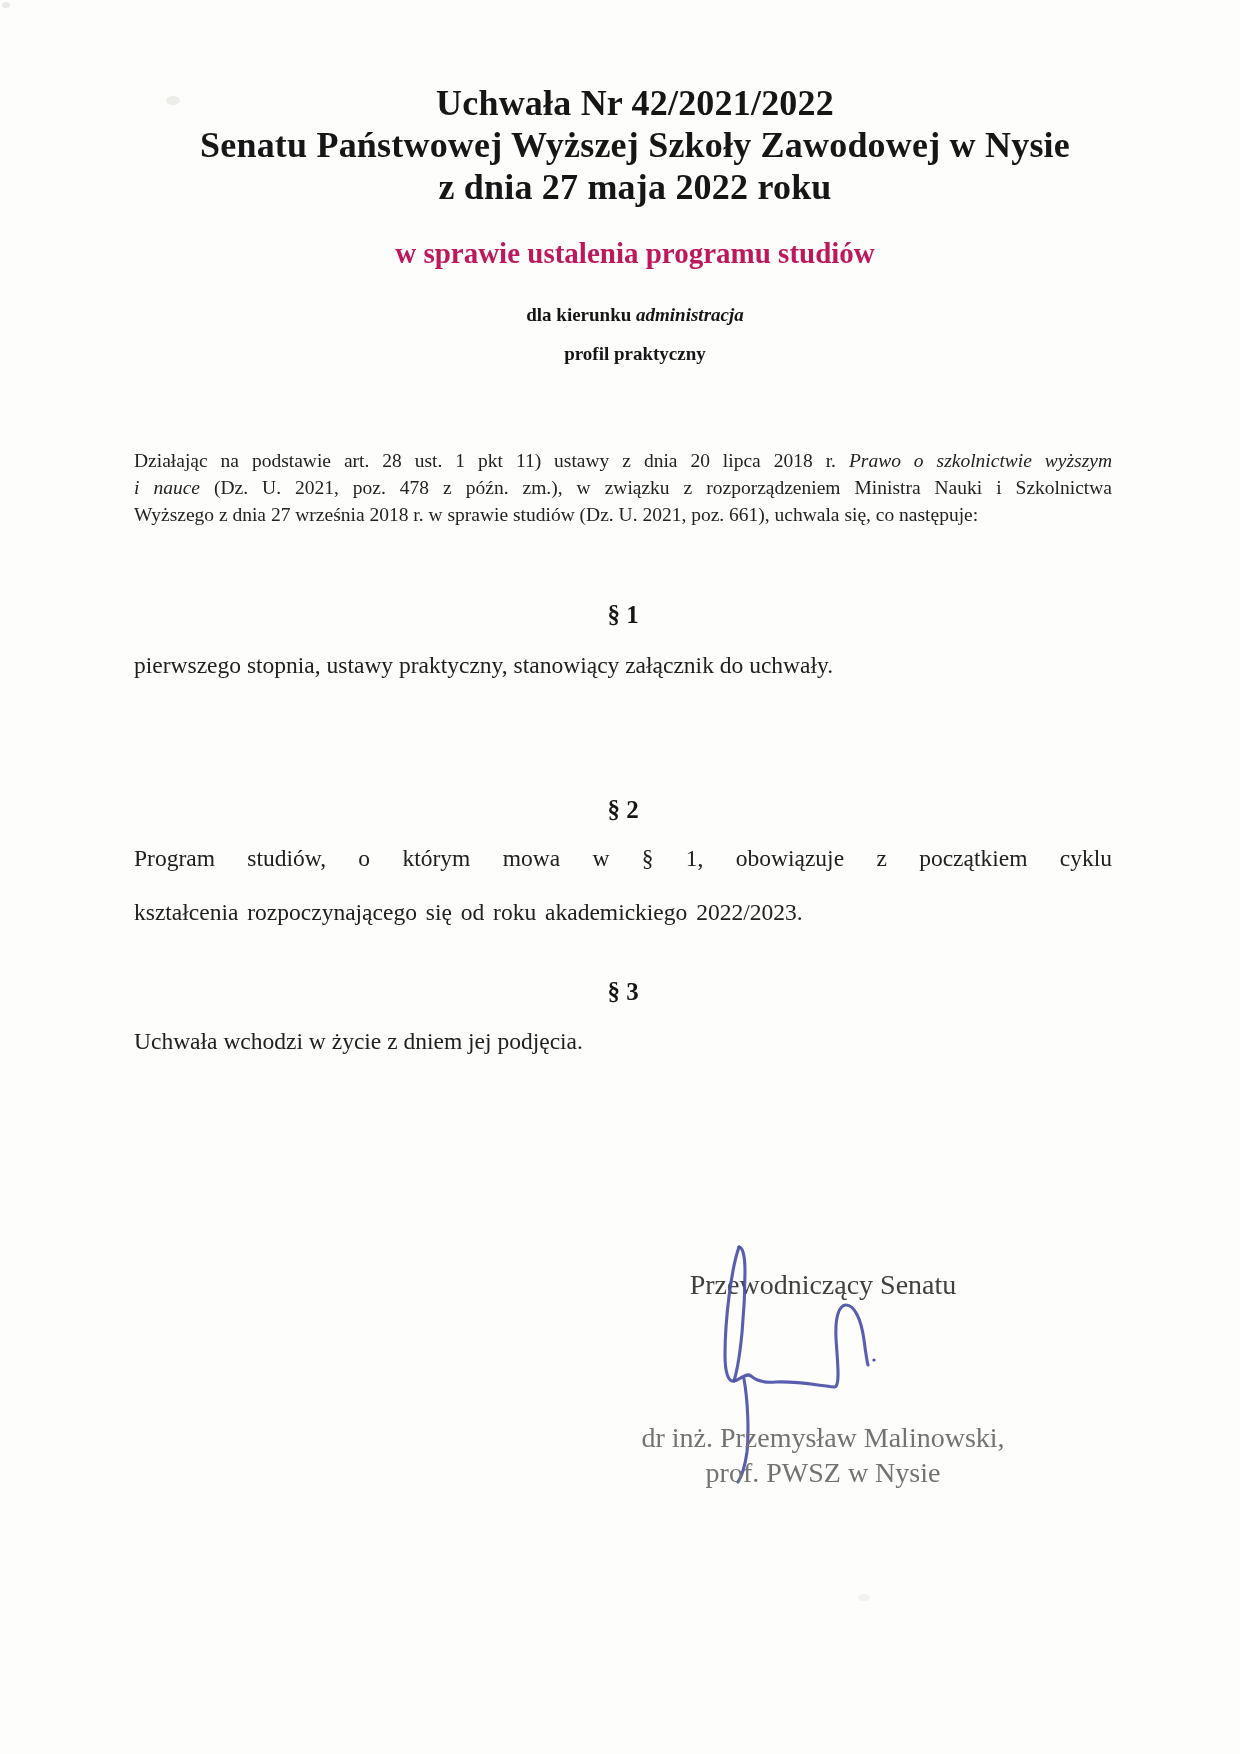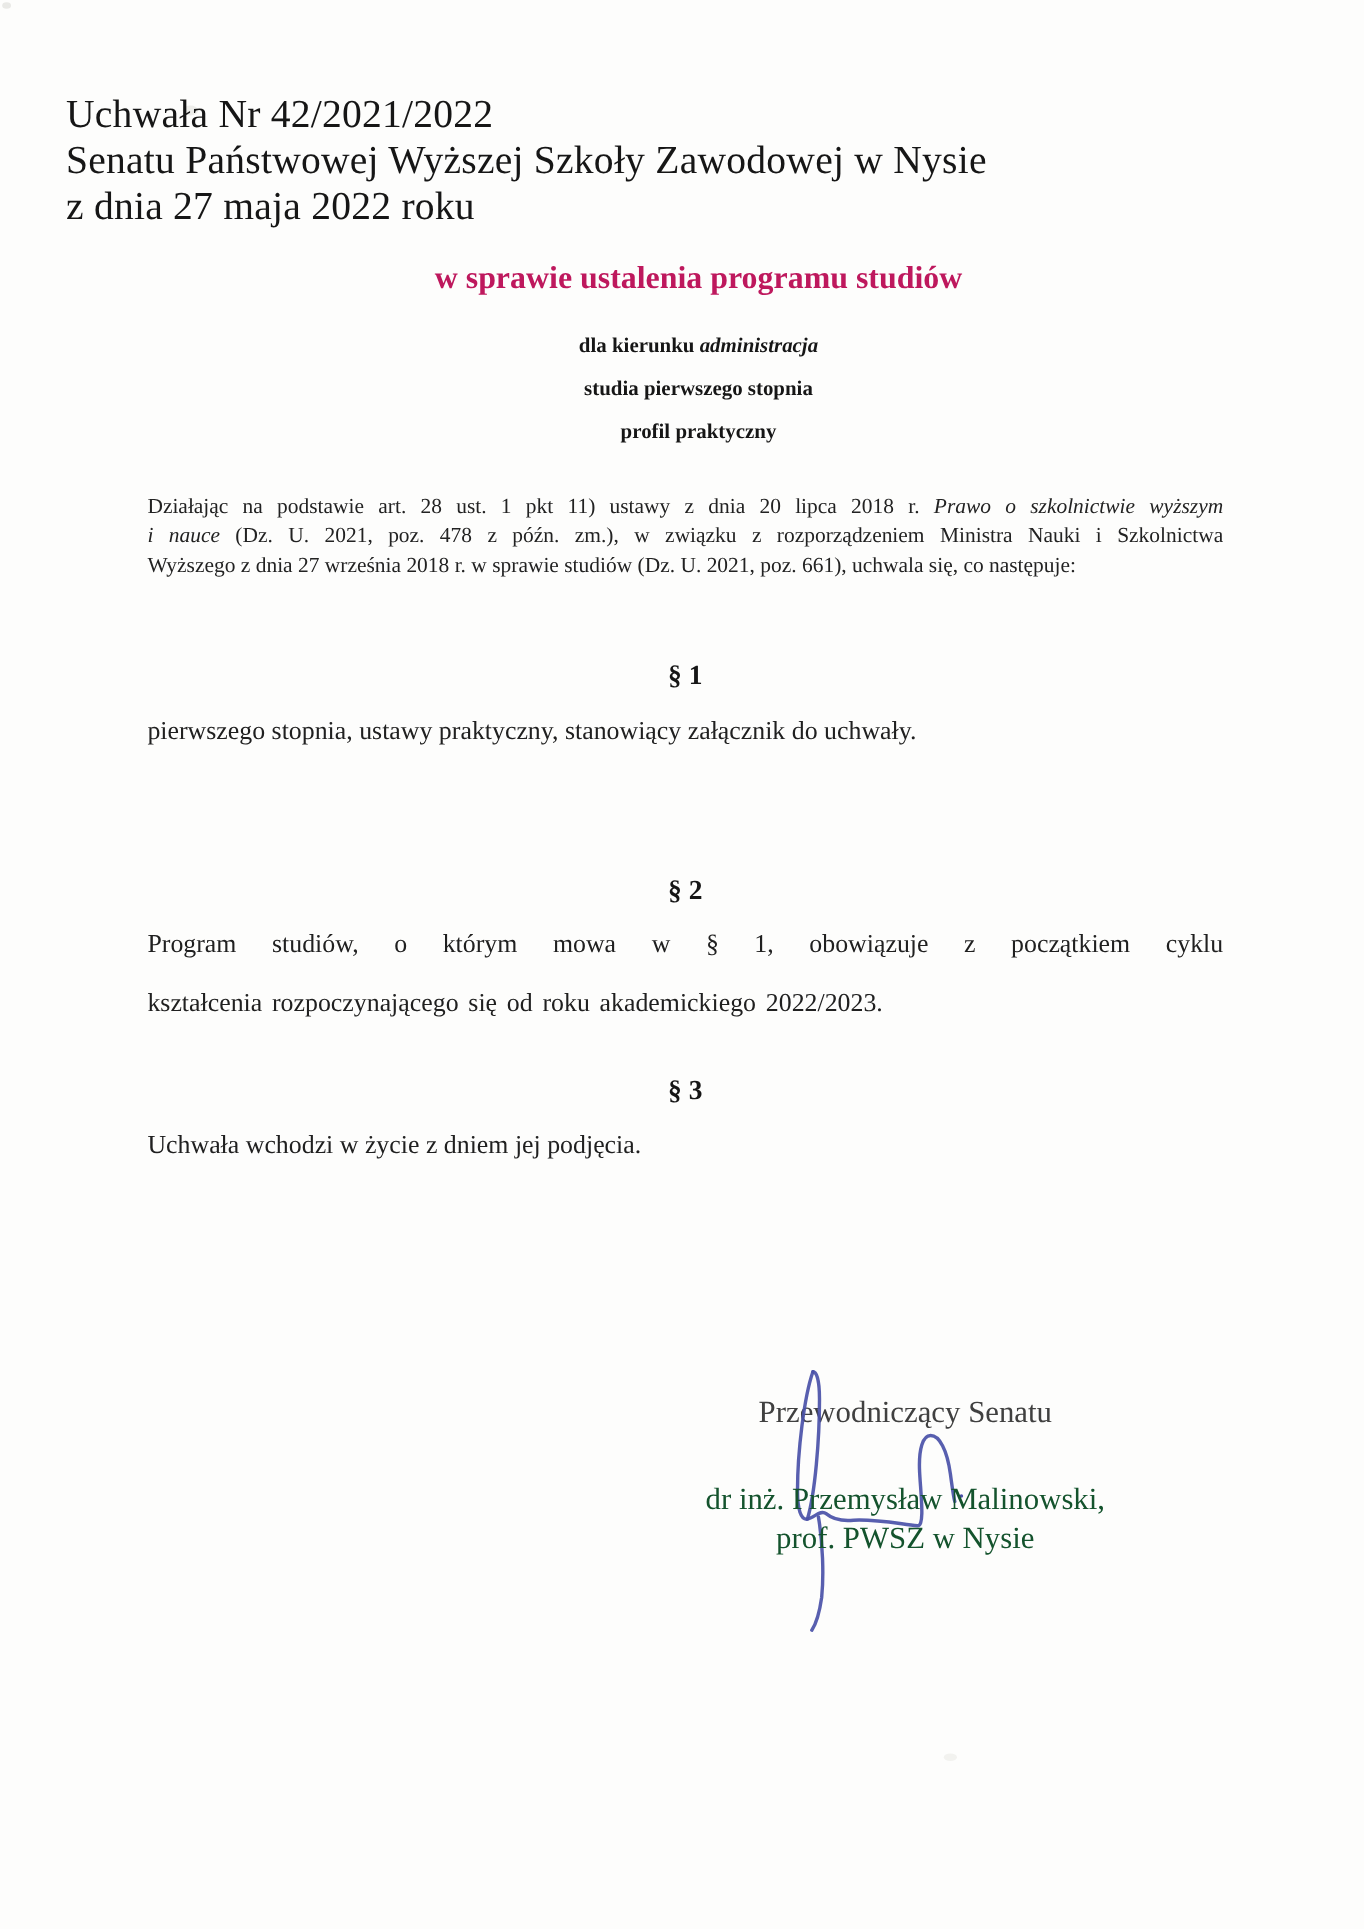--- a/index.html
+++ b/index.html
@@ -5,35 +5,35 @@
   html,body{margin:0;padding:0;background:#fdfdfc;}
   .page{
     position:relative;
     width:1240px;height:1754px;
     background:#fdfdfc;
     font-family:"Liberation Serif","DejaVu Serif",serif;
     color:#1f1f1f;
     overflow:hidden;
   }
   
-  .heading{position:absolute;left:60px;top:82px;width:1130px;font-weight:normal;color:#161616;}
+  .heading{position:absolute;left:70px;top:82px;width:1130px;text-align:center;font-weight:bold;color:#161616;}
   .heading .h{font-size:36px;line-height:42px;letter-spacing:.2px;}
   .subject{position:absolute;left:70px;top:236px;width:1130px;text-align:center;font-weight:bold;font-size:29px;line-height:34px;color:#be185d;}
   .fieldblock{position:absolute;left:70px;top:295px;width:1130px;text-align:center;font-weight:bold;font-size:19px;line-height:39px;color:#161616;}
   .it{font-style:italic;}
   
   .preamble{position:absolute;left:134px;top:447px;width:978px;font-size:19.5px;line-height:27px;color:#222;}
   .line{display:block;}
   .jl{text-align:justify;text-align-last:justify;}
   
   .marker{position:absolute;left:134px;width:978px;text-align:center;font-weight:bold;font-size:25px;line-height:34px;color:#161616;}
   .para{position:absolute;left:134px;width:978px;font-size:23.5px;line-height:54px;color:#202020;}
   
   .sig-role{position:absolute;left:593px;top:1268px;width:460px;text-align:center;font-size:28px;line-height:34px;color:#404040;}
-  .sig-names{position:absolute;left:593px;top:1346px;width:460px;text-align:center;font-size:28px;line-height:35px;color:#14532d;}
+  .sig-names{position:absolute;left:593px;top:1420px;width:460px;text-align:center;font-size:28px;line-height:35px;color:#737373;}
   .sig-svg{position:absolute;left:690px;top:1230px;width:220px;height:270px;}
   .sig-svg path{fill:none;stroke:#4a51a8;stroke-width:3.1;stroke-linecap:round;stroke-linejoin:round;opacity:.92;}
   
   .speck{position:absolute;border-radius:50%;}
   .spk1{left:166px;top:96px;width:14px;height:9px;background:#ededea;}
   .spk2{left:2px;top:2px;width:8px;height:6px;background:#e9e9e6;}
   .spk3{left:858px;top:1594px;width:12px;height:7px;background:#f2f2ef;}
 </style>
 </head>
 <body>
@@ -47,21 +47,20 @@
   <div class="heading">
     <div class="h">Uchwała Nr 42/2021/2022</div>
     <div class="h">Senatu Państwowej Wyższej Szkoły Zawodowej w Nysie</div>
     <div class="h">z dnia 27 maja 2022 roku</div>
   </div>
 
   <div class="subject">w sprawie ustalenia programu studiów</div>
 
   <div class="fieldblock">
     <div><span>dla kierunku </span><span class="it">administracja</span></div>
-    <div>studia pierwszego stopnia</div>
     <div>profil praktyczny</div>
   </div>
 
   <div class="preamble">
     <span class="line jl"><span>Działając na podstawie art. 28 ust. 1 pkt 11) ustawy z dnia 20 lipca 2018 r. </span><span class="it">Prawo o szkolnictwie wyższym</span></span>
     <span class="line jl"><span class="it">i nauce</span><span> (Dz. U. 2021, poz. 478 z późn. zm.), w związku z rozporządzeniem Ministra Nauki i Szkolnictwa</span></span>
     <span class="line">Wyższego z dnia 27 września 2018 r. w sprawie studiów (Dz. U. 2021, poz. 661), uchwala się, co następuje:</span>
   </div>
 
   <div class="marker" style="top:598px;">§ 1</div>

